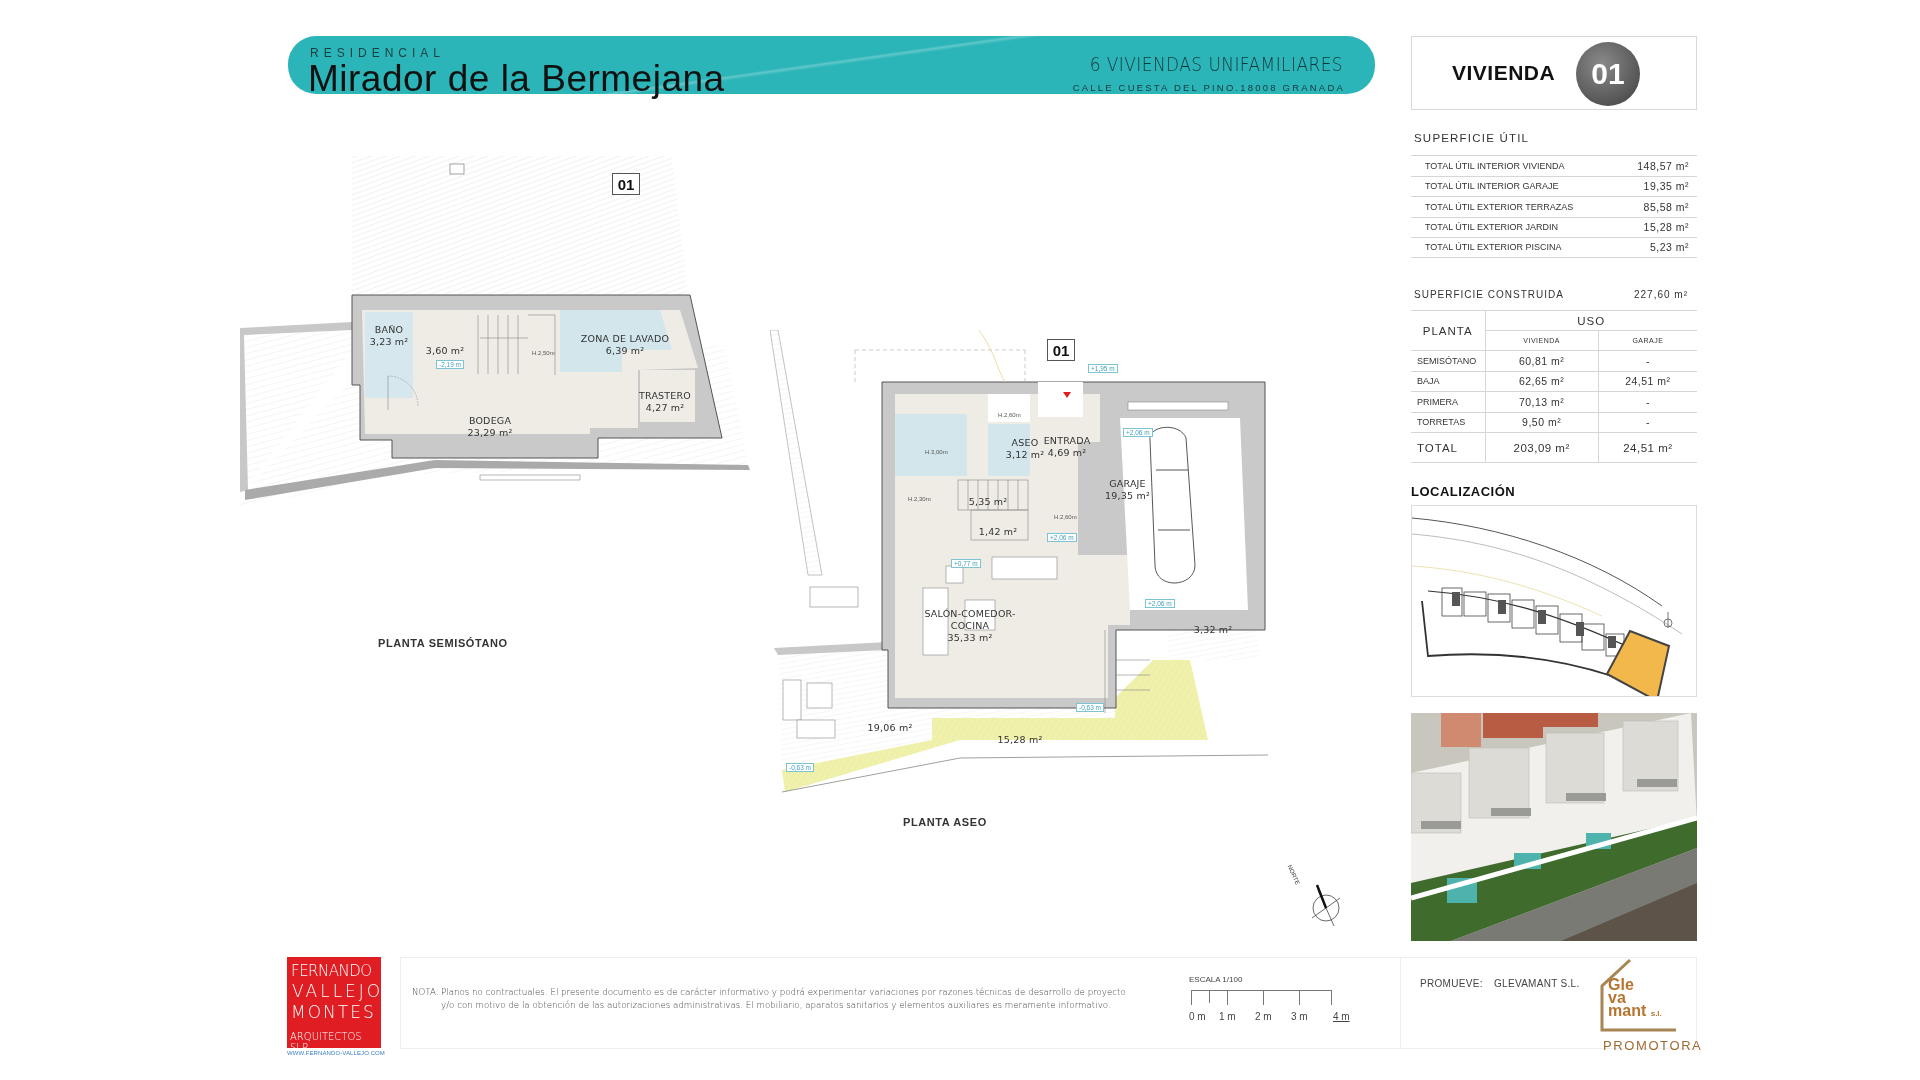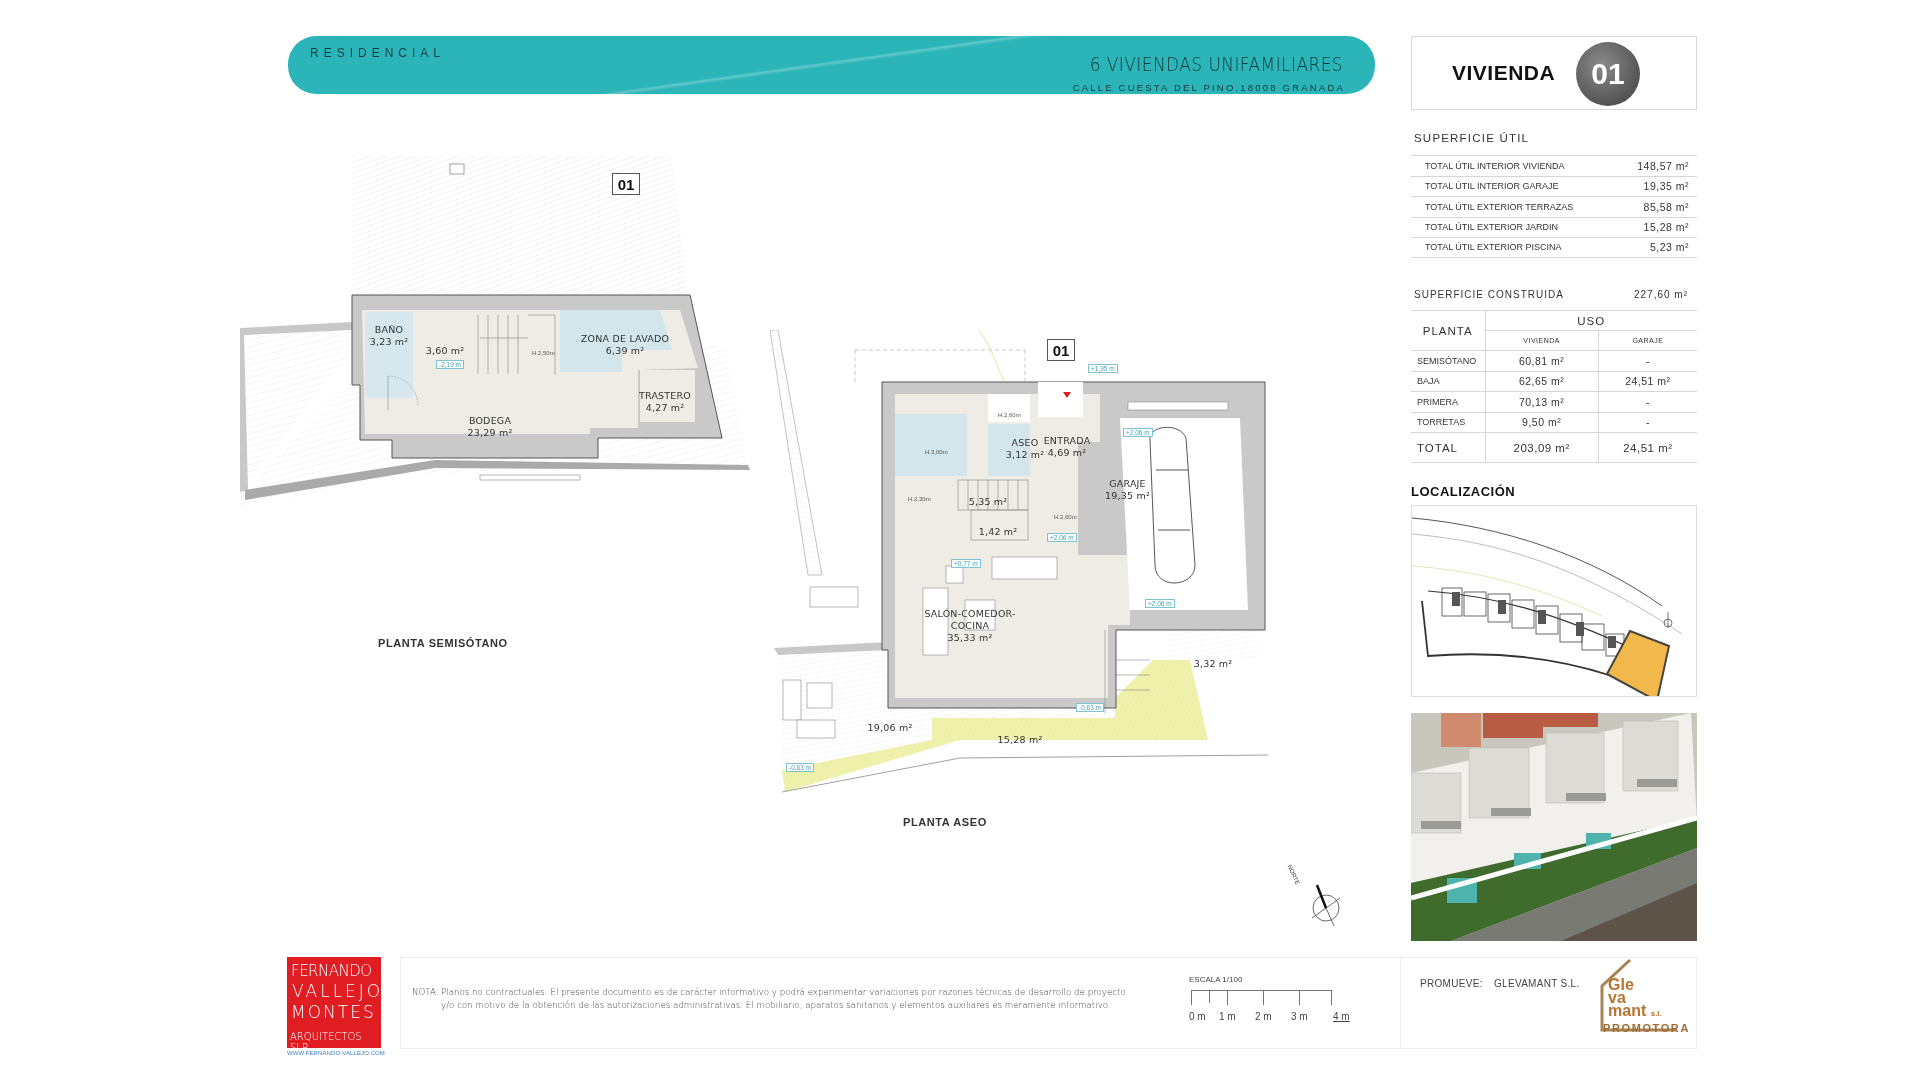--- a/index.html
+++ b/index.html
@@ -70,27 +70,28 @@
   .scale .lbl { position: absolute; left: 2px; top: 0; font-size: 8px; color: #444; }
   .scale .bar { position: absolute; left: 4px; top: 15px; width: 141px; height: 14px; border-top: 1px solid #777; }
   .scale .tick { position: absolute; top: 0; width: 1px; height: 14px; background: #777; }
   .scale .mt { position: absolute; top: 36px; font-size: 10px; color: #444; }
   .promo-box { left: 1400px; top: 957px; width: 297px; height: 92px; border: 1px solid #eee; }
   .promo-lbl { left: 1420px; top: 978px; font-size: 10px; color: #444; letter-spacing: 0.3px; }
   .promo-name { left: 1494px; top: 978px; font-size: 10px; color: #444; letter-spacing: 0.3px; }
   .glev { left: 1596px; top: 958px; width: 90px; height: 90px; }
   .glev .txt { position: absolute; left: 12px; top: 20px; color: #b8742f; font-size: 16px; line-height: 13px; font-weight: bold; }
   .glev .sl { font-size: 8px; }
-  .glev .pr { position: absolute; left: 7px; top: 64px; font-size: 11px; letter-spacing: 1.6px; color: #a06a35; font-weight: bold; }
+  .glev .pr { position: absolute; left: 7px; top: 80px; font-size: 13px; letter-spacing: 1.6px; color: #a06a35; font-weight: normal; }
 </style>
 </head>
 <body>
 
 <div class="abs banner">
   <div class="res">RESIDENCIAL</div>
+  <div class="title">Mirador de la Bermejana</div>
   <div class="units">6 VIVIENDAS UNIFAMILIARES</div>
   <div class="addr">CALLE CUESTA DEL PINO.18008 GRANADA</div>
 </div>
 
 <div class="abs viv-box">
   <div class="lbl">VIVIENDA</div>
   <div class="num">01</div>
 </div>
 
 <div class="abs sec-title" style="left:1414px; top:132px;">SUPERFICIE ÚTIL</div>
@@ -378,21 +379,21 @@
   <div class="abs room" style="left:198px; top:166px; width:40px;">
       <div>5,35 m²</div>
     </div>
   <div class="abs room" style="left:208px; top:196px; width:40px;">
       <div>1,42 m²</div>
     </div>
   <div class="abs room" style="left:145px; top:278px; width:110px;">
       <div>SALÓN-COMEDOR-COCINA</div>
       <div>35,33 m²</div>
     </div>
-  <div class="abs room" style="left:418px; top:328px; width:50px;">
+  <div class="abs room" style="left:418px; top:294px; width:50px;">
       <div>3,32 m²</div>
     </div>
   <div class="abs room" style="left:95px; top:392px; width:50px;">
       <div>19,06 m²</div>
     </div>
   <div class="abs room" style="left:225px; top:404px; width:50px;">
       <div>15,28 m²</div>
     </div>
 </div>
 <div class="abs plan-title" style="left:903px; top:816px;">PLANTA ASEO</div>

